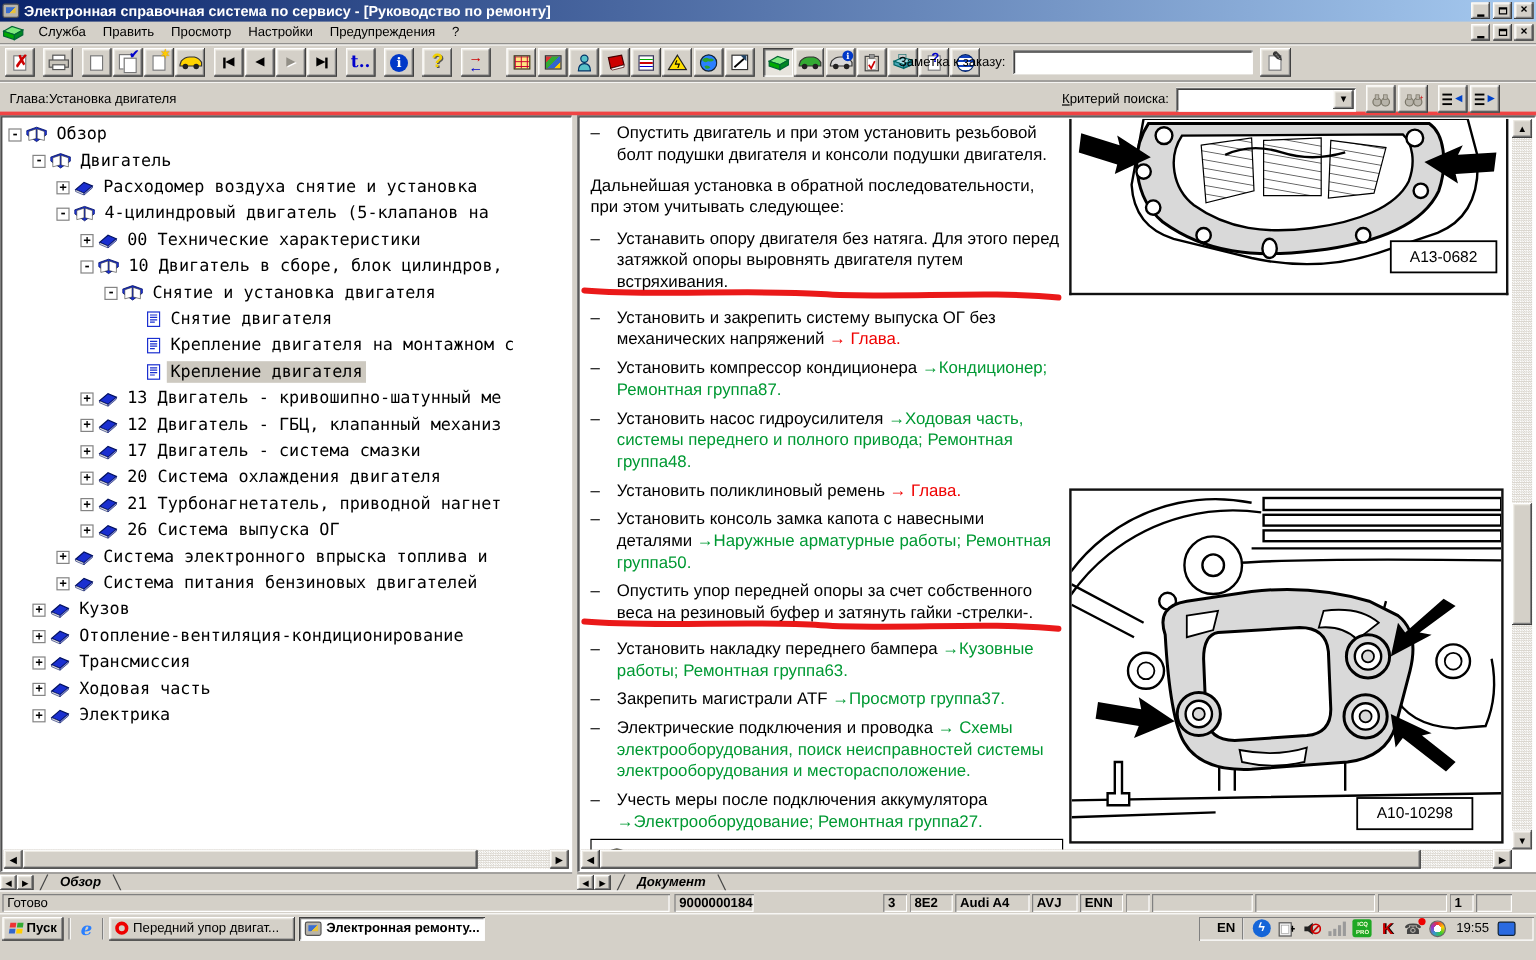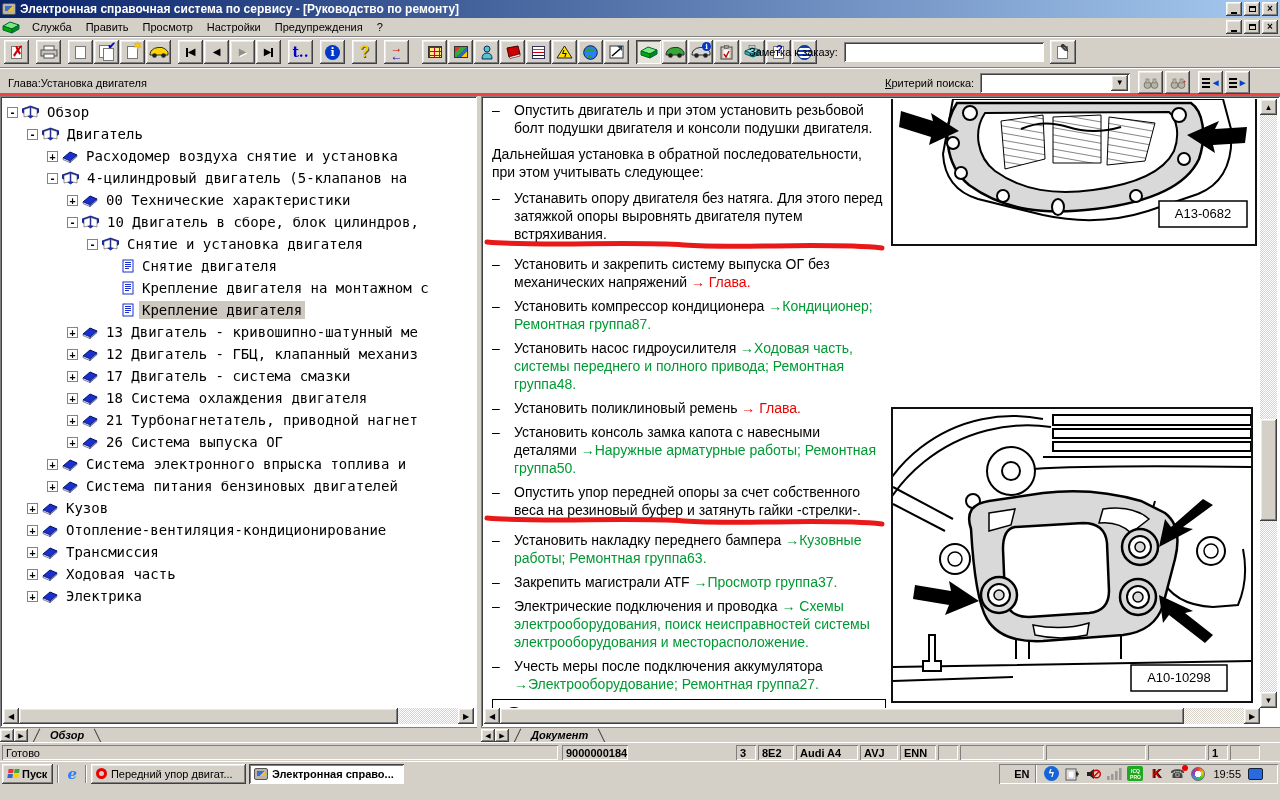--- a/index.html
+++ b/index.html
@@ -588,21 +588,21 @@
             </div>
             <div class="tree-row" style="padding-left: 64px;">
               <span class="tg">+</span>
               <span class="tree-ic">
                 <svg width="16" height="13" viewBox="0 0 16 13">
                   <polygon points="1,8 8,2 15,5 8,11" fill="#1a2fd0" stroke="#001060"></polygon>
                   <polygon points="1,8 8,11 8,12.6 1,9.6" fill="#e8e8e8" stroke="#001060" stroke-width="0.5"></polygon>
                   <polygon points="8,11 15,5 15,6.6 8,12.6" fill="#8890d8" stroke="#001060" stroke-width="0.5"></polygon>
                 </svg>
               </span>
-              <span class="tree-label">18 Система охлаждения двигателя</span>
+              <span class="tree-label">20 Система охлаждения двигателя</span>
             </div>
             <div class="tree-row" style="padding-left: 64px;">
               <span class="tg">+</span>
               <span class="tree-ic">
                 <svg width="16" height="13" viewBox="0 0 16 13">
                   <polygon points="1,8 8,2 15,5 8,11" fill="#1a2fd0" stroke="#001060"></polygon>
                   <polygon points="1,8 8,11 8,12.6 1,9.6" fill="#e8e8e8" stroke="#001060" stroke-width="0.5"></polygon>
                   <polygon points="8,11 15,5 15,6.6 8,12.6" fill="#8890d8" stroke="#001060" stroke-width="0.5"></polygon>
                 </svg>
               </span>
@@ -893,21 +893,21 @@
   <span class="tb-sep"></span>
   <span id="ie-icon">e</span>
   <span class="tb-sep"></span>
   <span id="task-buttons" style="display:flex;">
       <span class="task-btn raised">
         <span class="opera-o"></span>
         <span>Передний упор двигат...</span>
       </span>
       <span class="task-btn active">
         <span class="appico"></span>
-        <span>Электронная справо...</span>
+        <span>Электронная ремонту...</span>
       </span>
     </span>
   <span id="tray">
     <span style="font-weight:bold">EN</span>
     <span class="tb-sep" style="margin:0 1px"></span>
     <span id="tray-icons" style="display:flex;gap:5px;align-items:center;">
         <span class="tray-ic">
           <span class="tr-flash">ϟ</span>
         </span>
         <span class="tray-ic">

